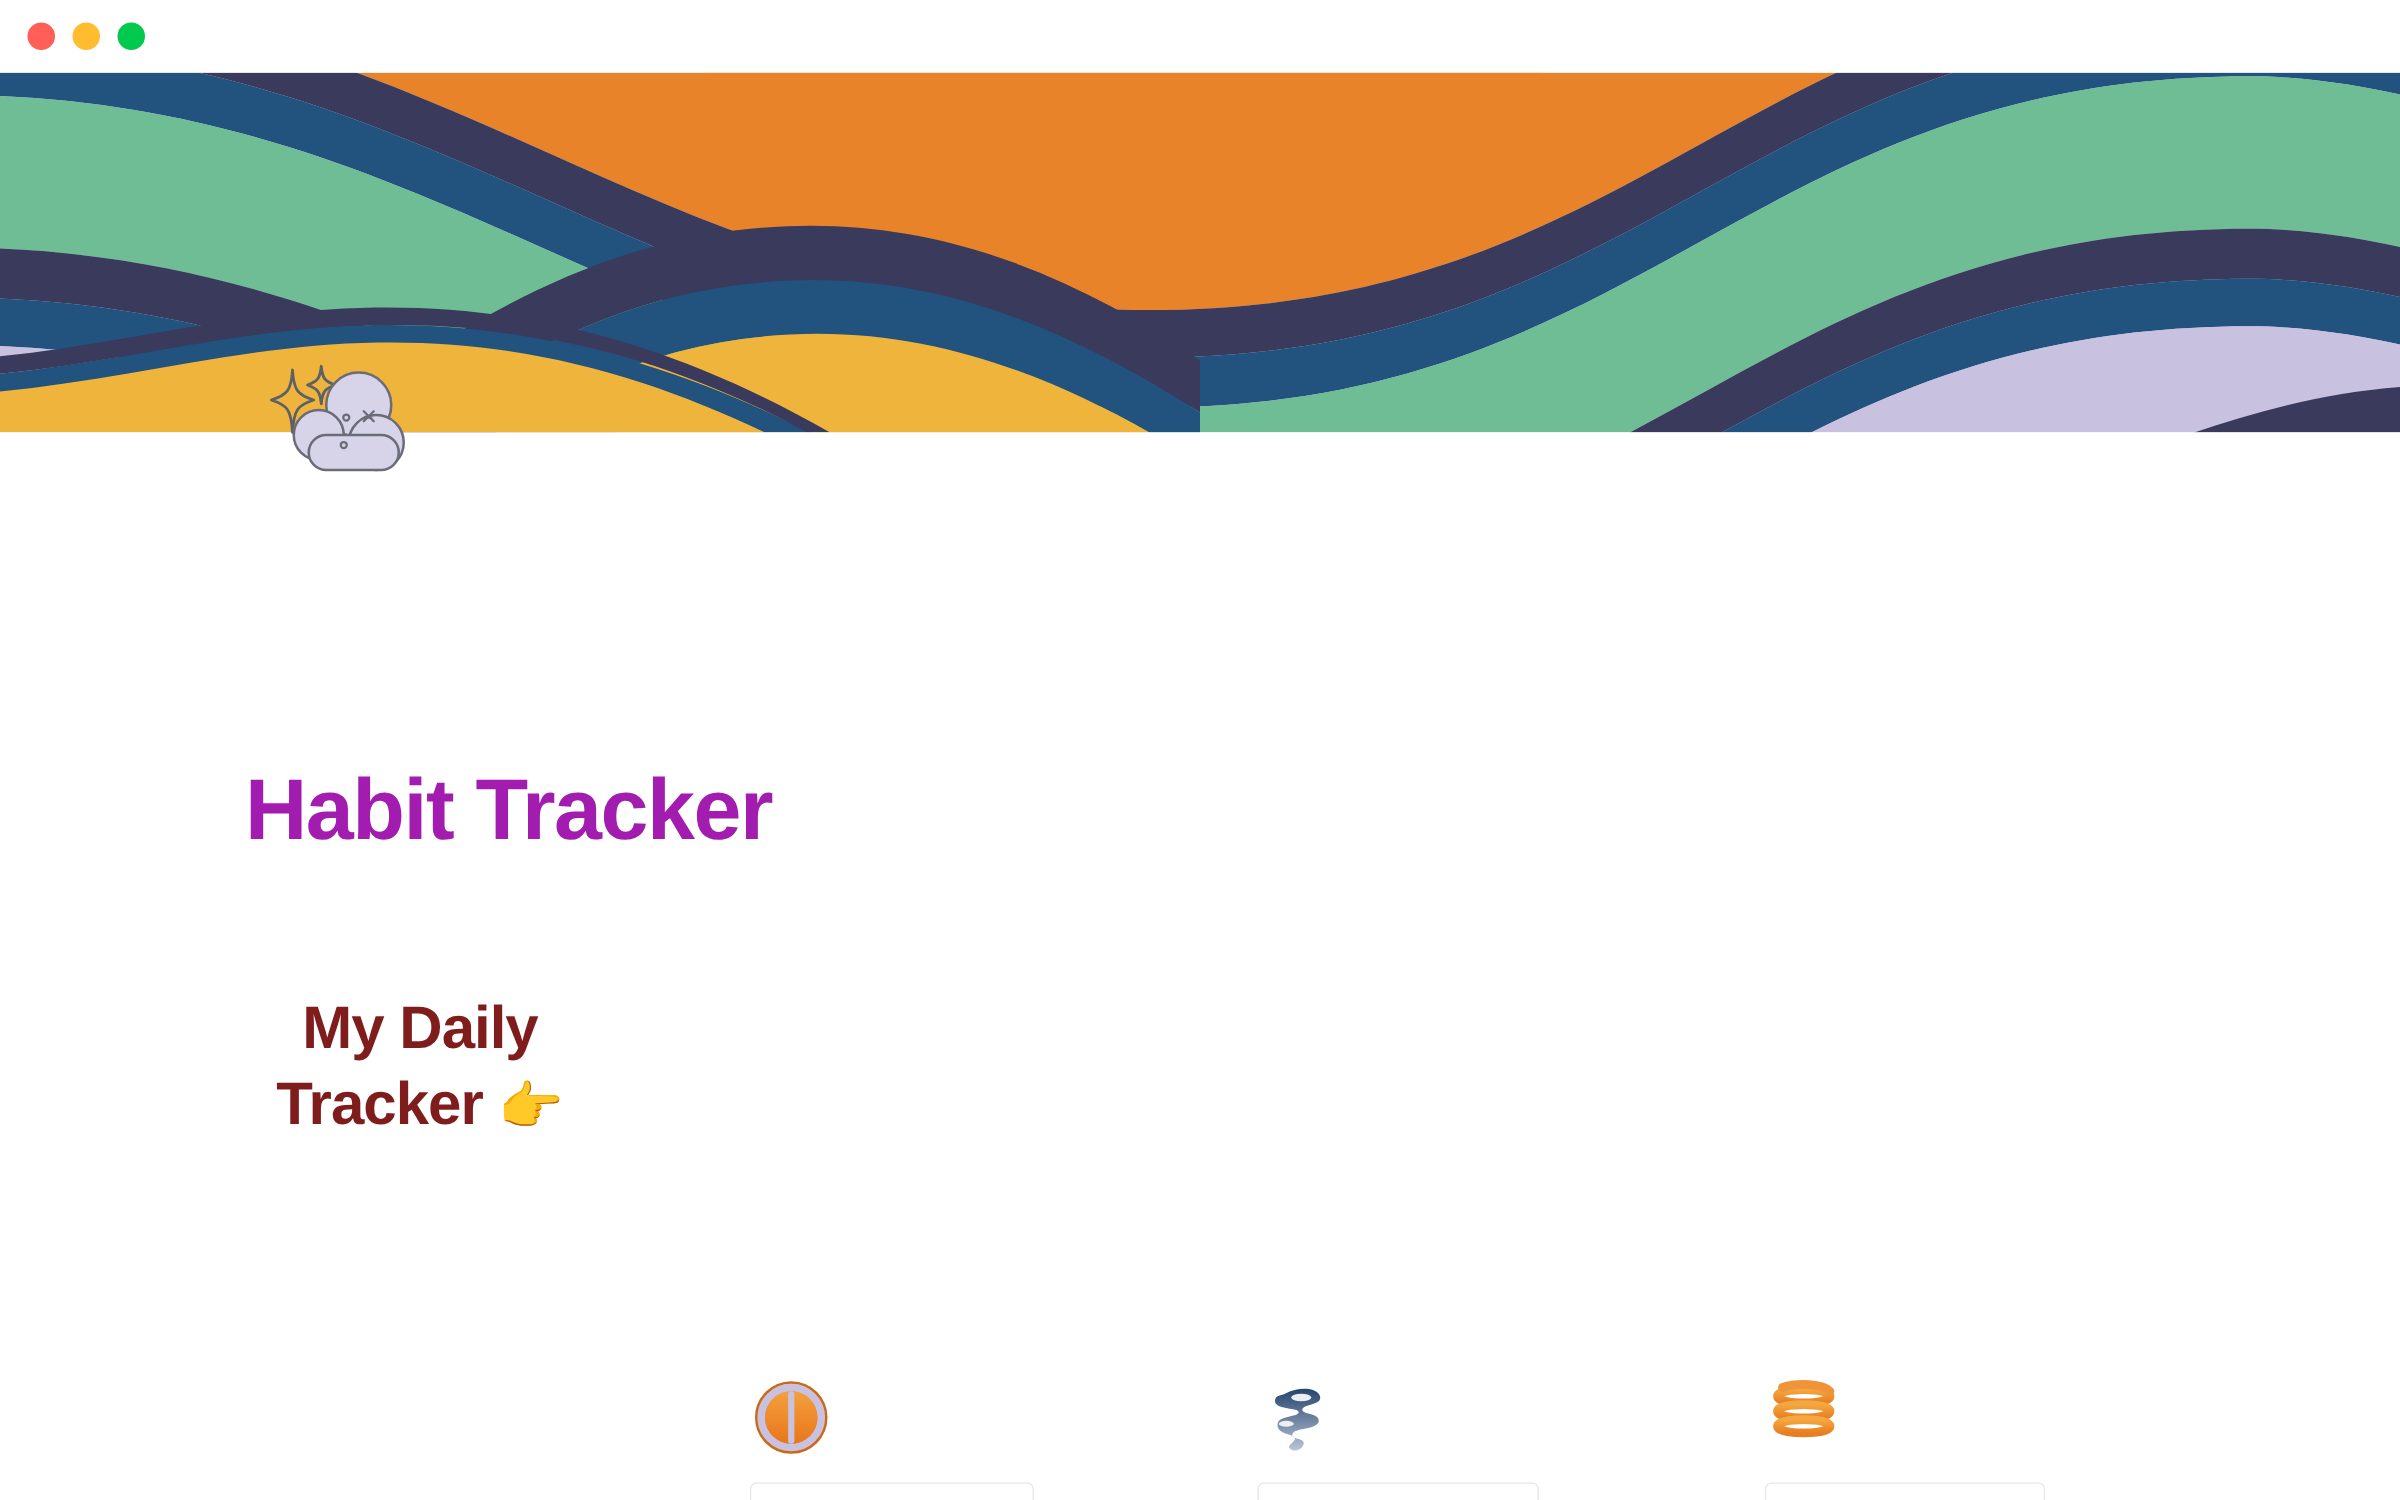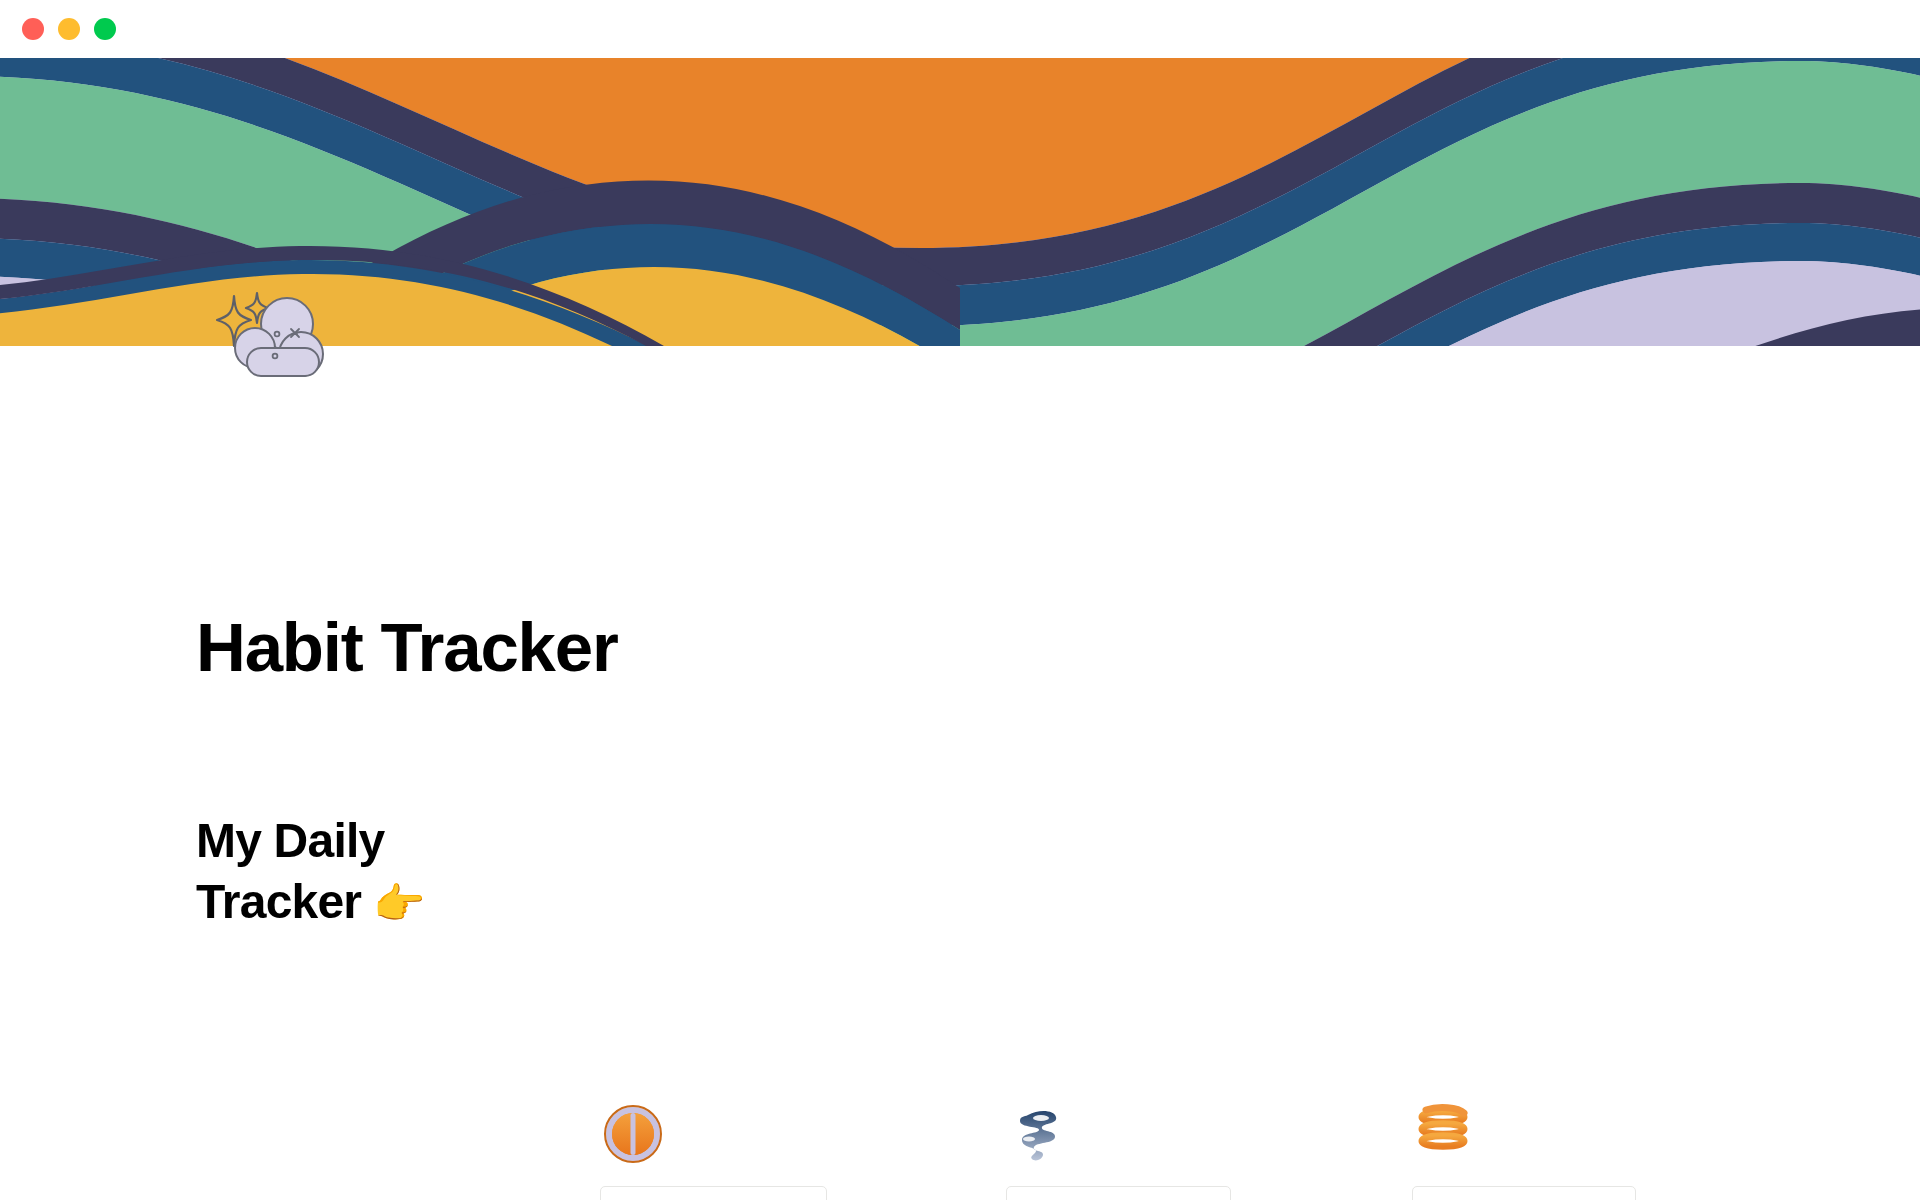--- a/index.html
+++ b/index.html
@@ -83,35 +83,36 @@
   }
 
   .page-title {
     position: absolute;
     left: 196px;
     top: 266px;
     font-size: 69px;
     line-height: 1.05;
     font-weight: 700;
     letter-spacing: -1.2px;
-    color: #000000;
+    color: #a21caf;
     white-space: nowrap;
   }
 
   
   .habits-heading {
     position: absolute;
     left: 196px;
-    top: 464px;
+    top: 446px;
     width: 280px;
     font-size: 48px;
     line-height: 1.28;
     font-weight: 700;
     letter-spacing: -0.8px;
-    color: #000000;
+    color: #7f1d1d;
+    text-align: center;
   }
   .habits-heading .emoji {
     font-size: 42px;
     letter-spacing: 0;
   }
 
   
   .habit-grid {
     position: absolute;
     left: 600px;

